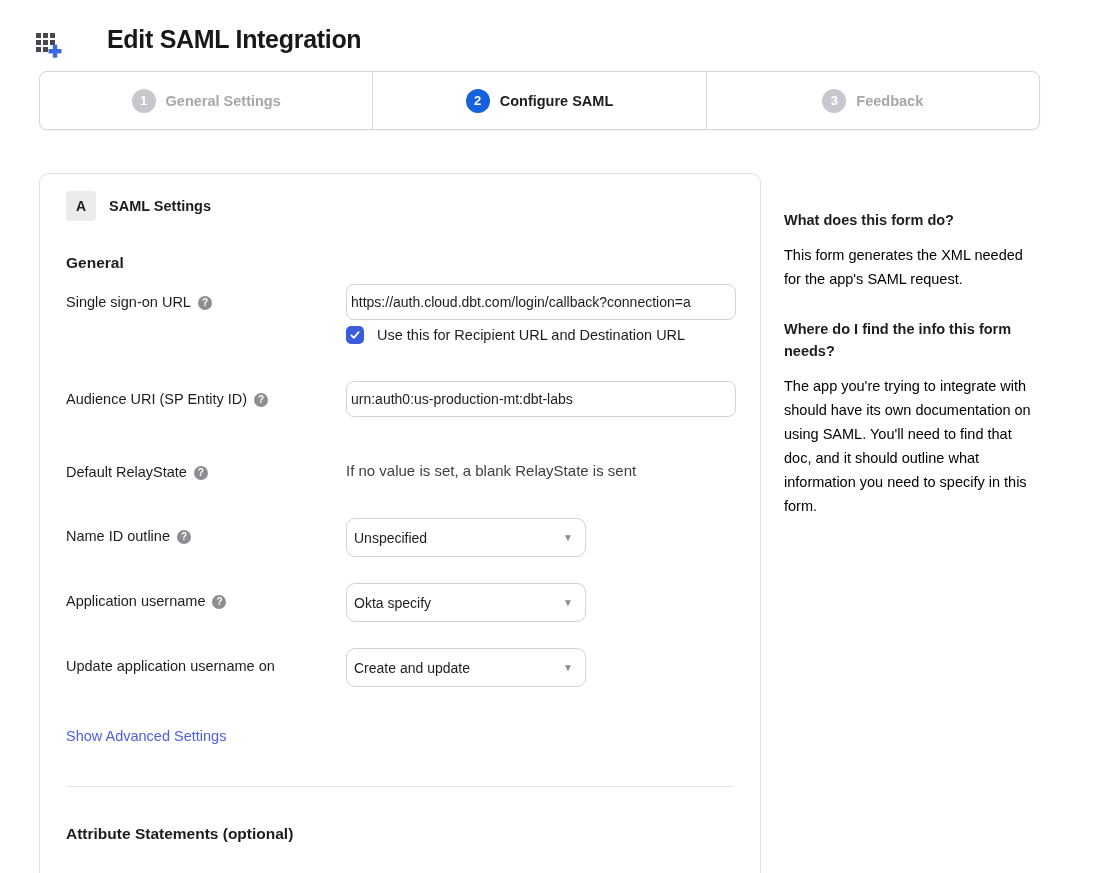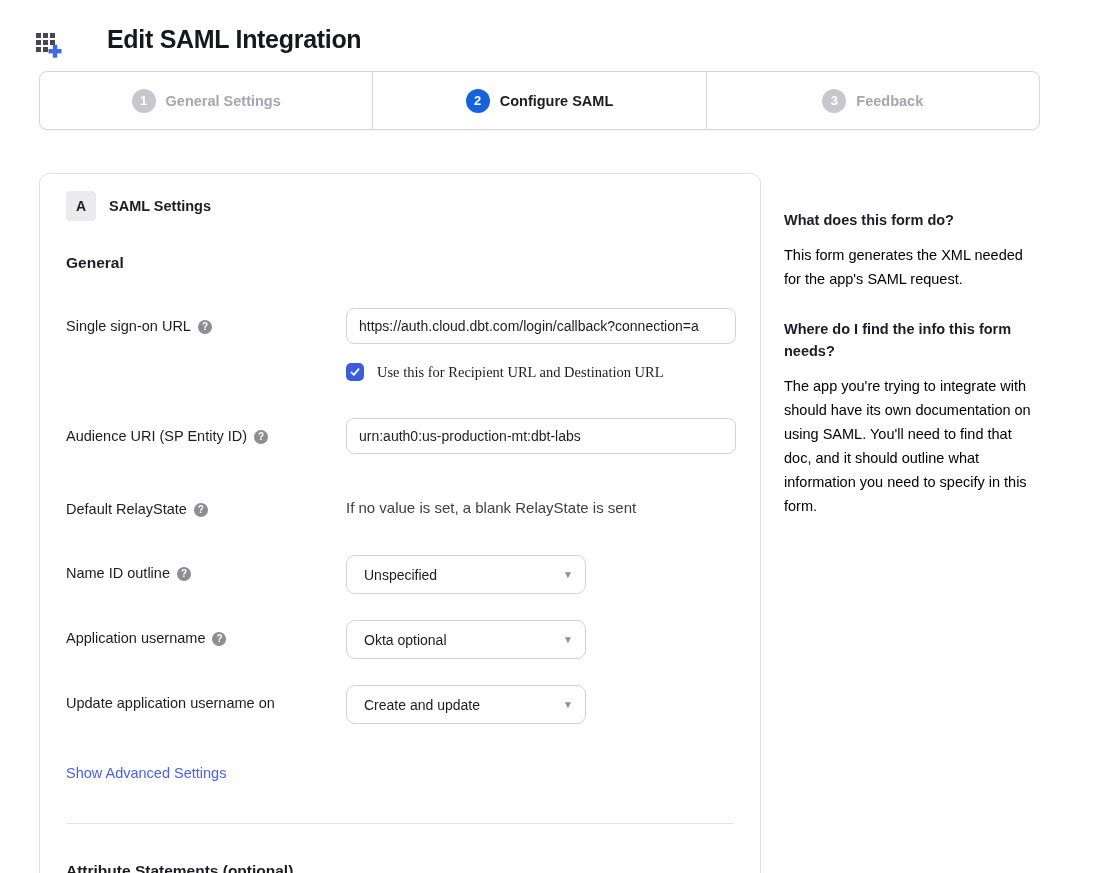--- a/index.html
+++ b/index.html
@@ -49,52 +49,52 @@
     padding: 17px 26px 40px 26px; background: #fff;
   }
   .card-section-head { display: flex; align-items: center; }
   .section-badge {
     width: 30px; height: 30px; background: #ebebed; border-radius: 4px;
     display: flex; align-items: center; justify-content: center;
     font-size: 14px; font-weight: 700; color: #1d1d21;
   }
   .section-title { font-size: 14.5px; font-weight: 700; margin-left: 13px; }
 
-  .general-heading { font-size: 15.5px; font-weight: 700; margin: 33px 0 36px 0; }
+  .general-heading { font-size: 15.5px; font-weight: 700; margin: 33px 0 12px 0; }
 
   .form-row { display: flex; align-items: flex-start; }
   .form-label-col { width: 280px; flex: 0 0 auto; padding-top: 9px; }
   .form-label { font-size: 14.5px; color: #1d1d21; }
   .help-icon {
     display: inline-block; width: 14px; height: 14px; border-radius: 50%;
     background: #8d8d92; color: #fff; font-size: 10px; font-weight: 700;
     text-align: center; line-height: 14px; margin-left: 7px;
     vertical-align: 1px; cursor: pointer;
   }
   .form-control-col { flex: 1 1 auto; }
 
   .text-input {
     width: 390px; height: 36px; border: 1px solid #d2d2d7; border-radius: 8px;
-    padding: 0 12px; font-size: 14px; color: #1d1d21; background: #fff;
+    padding: 0 4px; font-size: 14px; color: #1d1d21; background: #fff;
     font-family: "Liberation Sans", sans-serif; outline: none; display: block;
   }
   .helper-text { font-size: 15px; color: #404040; margin-top: 8px; }
 
-  .checkbox-row { display: flex; align-items: flex-end; margin-top: 19px; font-family: Liberation Serif, serif; }
+  .checkbox-row { display: flex; align-items: center; margin-top: 6px; }
   .checkbox {
     width: 18px; height: 18px; border-radius: 5px; background: #3b5cdb;
     display: flex; align-items: center; justify-content: center;
     cursor: pointer; flex: 0 0 auto;
   }
   .checkbox svg { display: block; }
   .checkbox-label { font-size: 14.5px; margin-left: 13px; }
 
   .select {
     width: 240px; height: 39px; border: 1px solid #d2d2d7; border-radius: 9px;
-    padding: 0 12px 0 17px; background: #fff; cursor: pointer;
+    padding: 0 12px 0 7px; background: #fff; cursor: pointer;
     display: flex; align-items: center; justify-content: space-between;
   }
   .select-value { font-size: 14px; color: #1d1d21; }
   .select-caret { font-size: 10px; color: #8d8d92; }
 
   .mb40 { margin-bottom: 37px; }
   .mb26 { margin-bottom: 26px; }
 
   .advanced-row { text-align: left; margin-top: 40px; }
   .link { color: #4c5fe4; font-size: 14.5px; text-decoration: none; cursor: pointer; }
@@ -206,21 +206,21 @@
           </div>
         </div>
       </div>
 
       <div class="form-row mb26">
         <div class="form-label-col">
           <span class="form-label">Application username</span><span class="help-icon">?</span>
         </div>
         <div class="form-control-col">
           <div class="select">
-            <span class="select-value">Okta optional</span>
+            <span class="select-value">Okta specify</span>
             <span class="select-caret">▼</span>
           </div>
         </div>
       </div>
 
       <div class="form-row">
         <div class="form-label-col">
           <span class="form-label">Update application username on</span>
         </div>
         <div class="form-control-col">

